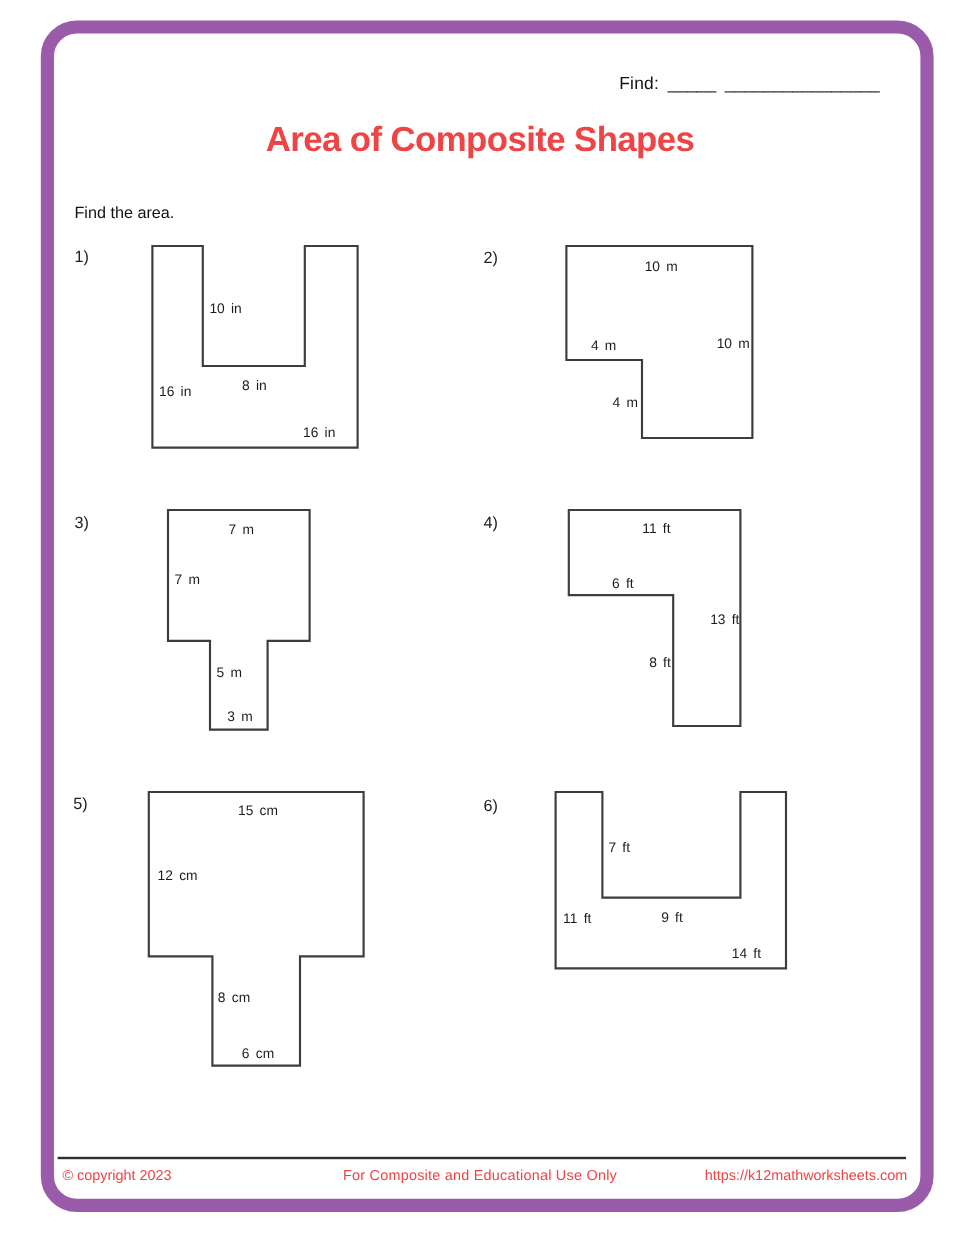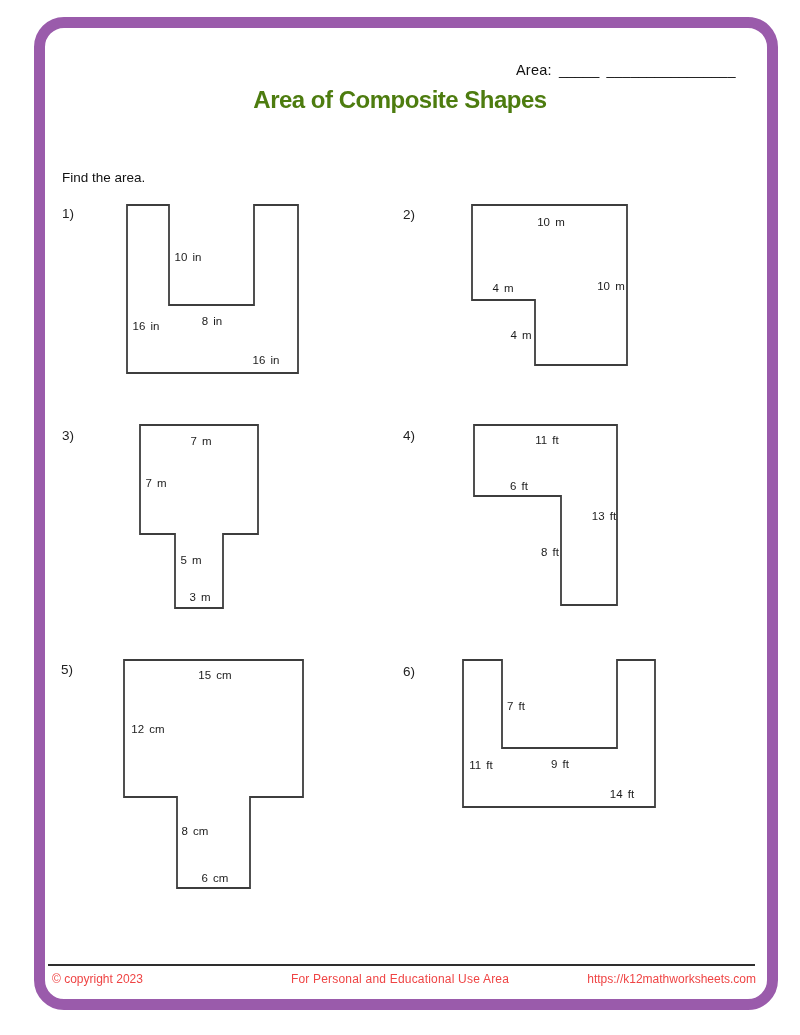--- a/index.html
+++ b/index.html
@@ -25,27 +25,27 @@
     position: absolute;
     left: 516px; top: 62px;
     font-size: 14.5px;
     color: #111;
     white-space: nowrap;
     letter-spacing: 0.2px;
   }
   .name-row .uline { margin-left: 3px; letter-spacing: 0; margin-top: 43px; }
   .title {
     position: absolute;
-    left: 0; top: 86px;
+    left: 0; top: 101px;
     width: 100%;
     text-align: center;
-    font-size: 24px;
+    font-size: 29px;
     font-weight: bold;
     letter-spacing: -0.5px;
-    color: #4d7c0f;
+    color: #ef4444;
   }
   .instruction {
     position: absolute;
     left: 62px; top: 170px;
     font-size: 13.5px;
     color: #111;
     text-align: center;
   }
   .pnum {
     position: absolute;
@@ -78,21 +78,21 @@
   .footer-url { right: 44px; }
 </style>
 </head>
 <body>
 
 <div class="page">
 
   <div class="frame"></div>
 
   <div class="name-row">
-    <span>Area:</span>
+    <span>Find:</span>
     <span class="uline">_____</span>
     <span class="uline">________________</span>
   </div>
 
   <h1 class="title">Area of Composite Shapes</h1>
 
   <div class="instruction">Find the area.</div>
 
   <div class="pnum" style="left:62px;top:206px">1)</div>
   <svg class="shape" style="left:126px;top:204px" width="173" height="170" viewBox="-1 -1 173 170">
@@ -143,16 +143,16 @@
   <svg class="shape" style="left:462px;top:659px" width="194" height="149" viewBox="-1 -1 194 149">
     <polygon points="0,0 39,0 39,88 154,88 154,0 192,0 192,147 0,147"></polygon>
     <text x="53" y="50">7 ft</text>
     <text x="18" y="109">11 ft</text>
     <text x="97" y="108">9 ft</text>
     <text x="159" y="138">14 ft</text>
   </svg>
 
   <div class="footer-line"></div>
   <div class="footer-text footer-copyright">© copyright 2023</div>
-  <div class="footer-text footer-usage">For Personal and Educational Use Area</div>
+  <div class="footer-text footer-usage">For Composite and Educational Use Only</div>
   <div class="footer-text footer-url">https://k12mathworksheets.com</div>
 
 </div>
 
 </body></html>

